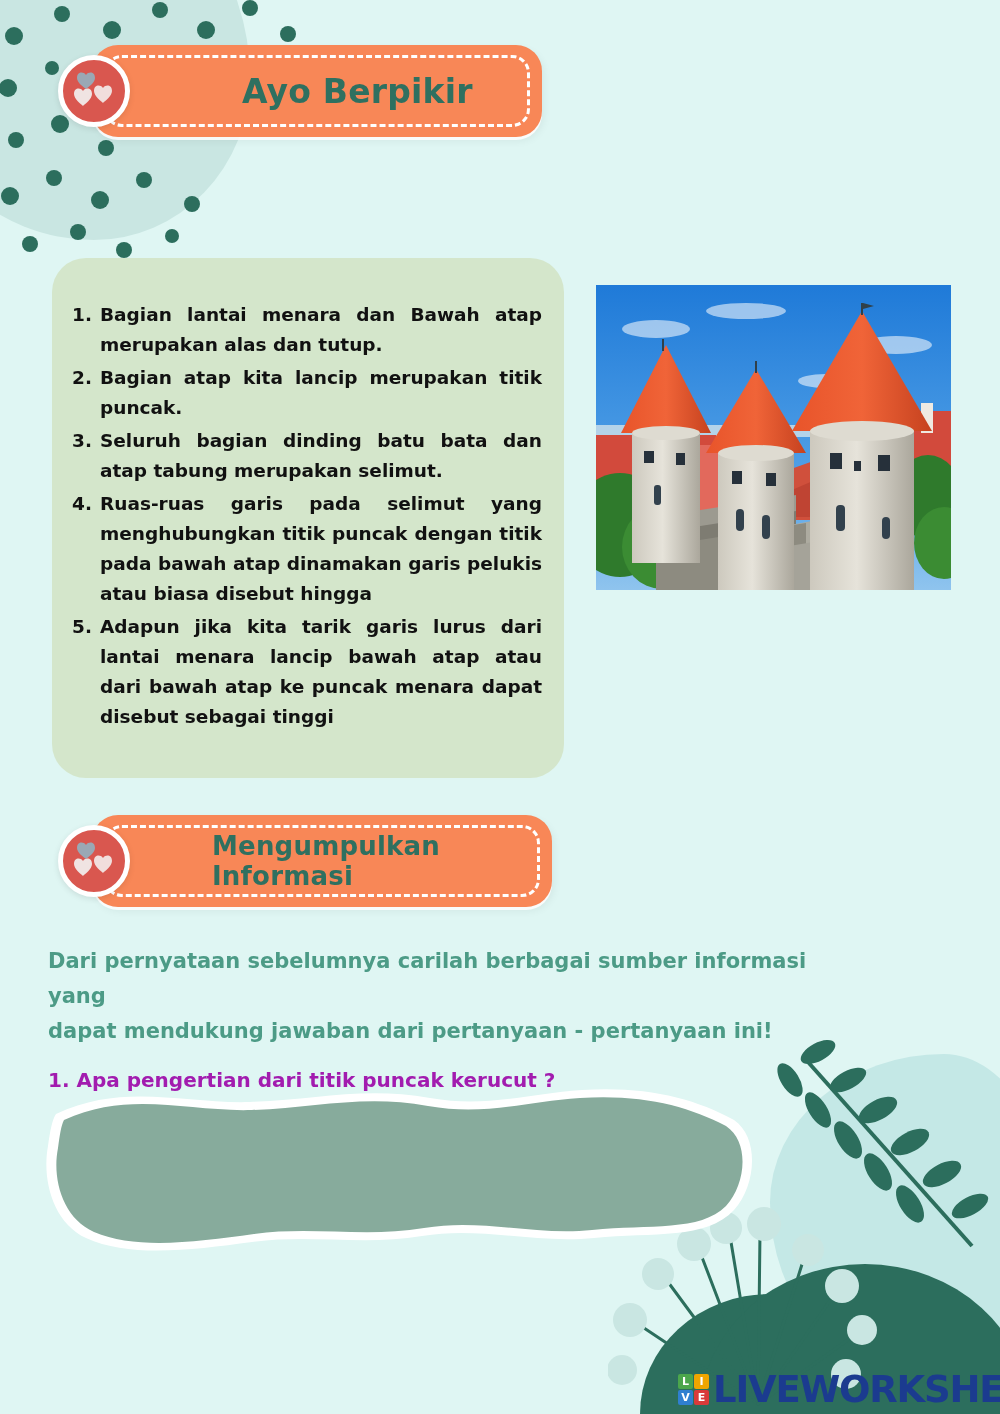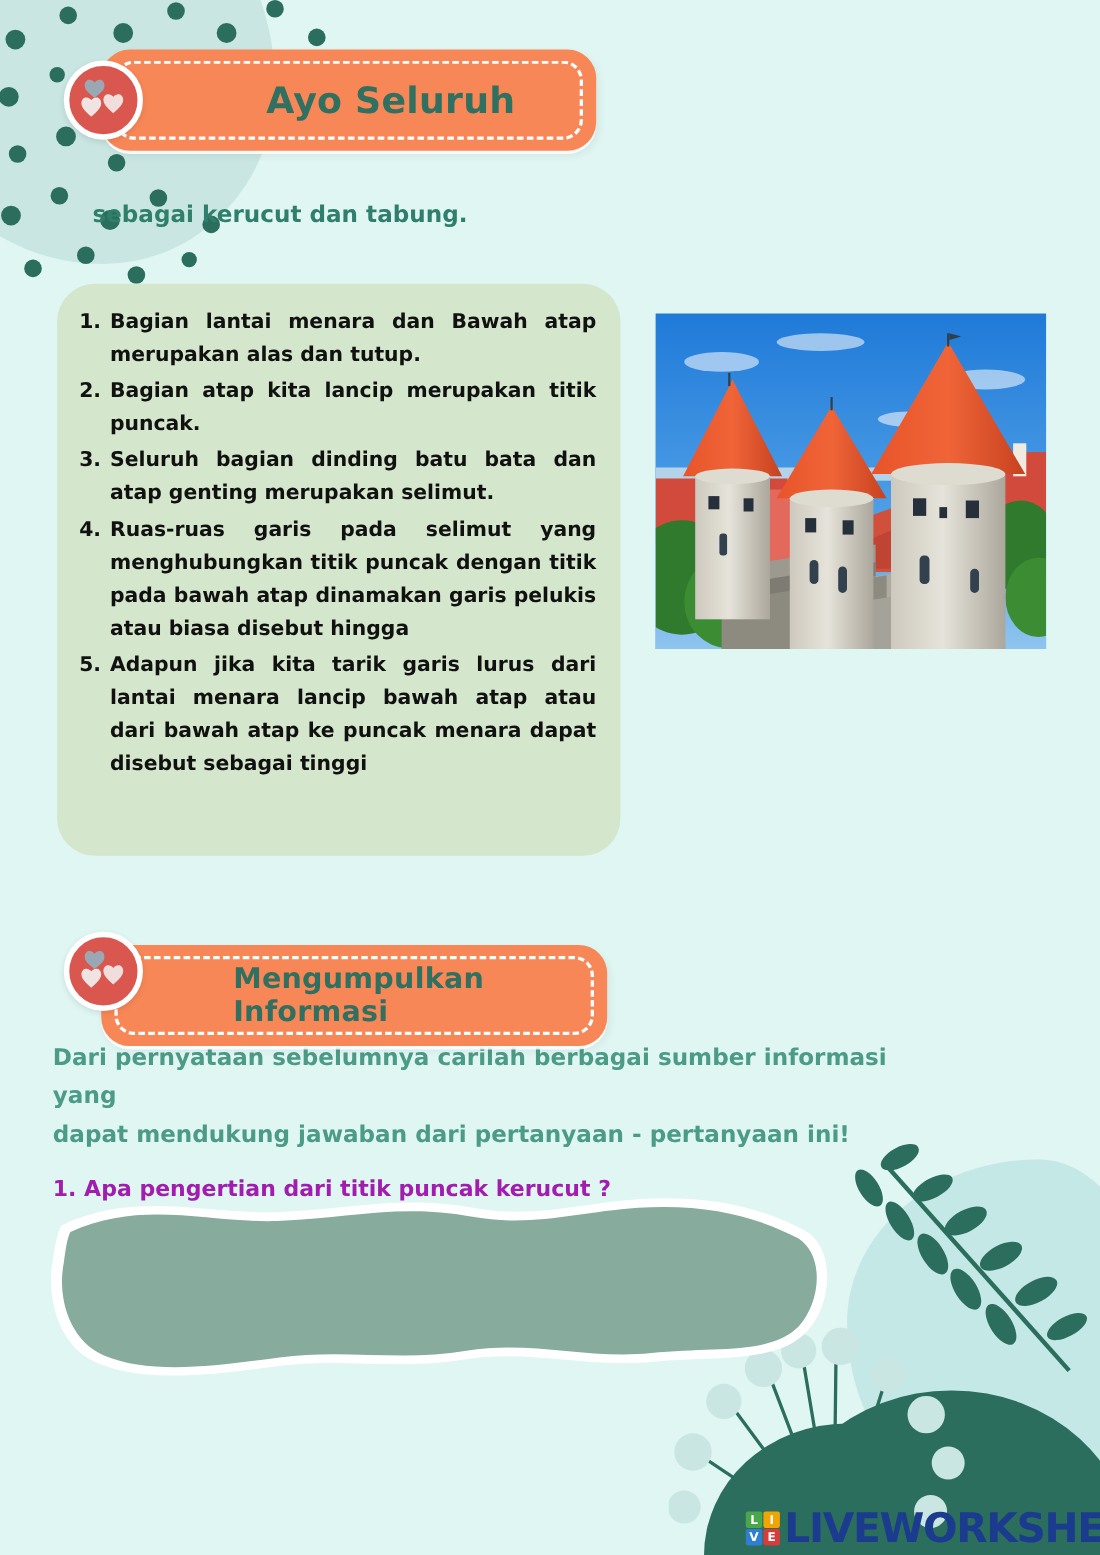--- a/index.html
+++ b/index.html
@@ -110,21 +110,21 @@
     font-weight: bold;
     font-family: "DejaVu Sans", sans-serif;
     letter-spacing: 0.2px;
   }
 
   #banner-think { left: 58px; top: 45px; }
   #banner-think .banner-bar { width: 450px; margin-left: -38px; padding-left: 150px; }
   #banner-think .banner-title { font-size: 33px; }
 
   #banner-collect { left: 58px; top: 815px; }
-  #banner-collect .banner-bar { width: 460px; margin-left: -38px; padding-left: 120px; margin-top: 44px; }
+  #banner-collect .banner-bar { width: 460px; margin-left: -38px; padding-left: 120px; }
   #banner-collect .banner-title { font-size: 26px; }
 
   
   .intro-text {
     position: absolute;
     left: 84px;
     top: 178px;
     width: 620px;
     color: #2f7f6c;
     font-size: 21px;
@@ -134,21 +134,21 @@
 
   
   .list-box {
     position: absolute;
     left: 52px;
     top: 258px;
     width: 512px;
     height: 520px;
     background: #d4e6cb;
     border-radius: 34px;
-    padding: 20px 22px 20px 16px;
+    padding: 42px 22px 20px 16px;
   }
 
   .list-box ol {
     list-style: none;
     counter-reset: li;
   }
 
   .list-box li {
     counter-increment: li;
     position: relative;
@@ -340,33 +340,32 @@
 
 <div class="banner-wrap" id="banner-think">
   <div class="banner-badge">
     <svg width="44" height="40" viewBox="0 0 44 40">
       <path d="M14 4 C11 0 5 1 5 7 C5 12 12 16 14 18 C16 16 23 12 23 7 C23 1 17 0 14 4 Z" fill="#9aa8b4"></path>
       <path d="M11 20 C8 16 2 17 2 23 C2 28 9 33 11 35 C13 33 20 28 20 23 C20 17 14 16 11 20 Z" fill="#f0e4e2"></path>
       <path d="M31 17 C28 13 22 14 22 20 C22 25 29 30 31 32 C33 30 40 25 40 20 C40 14 34 13 31 17 Z" fill="#f1dedc"></path>
     </svg>
   </div>
   <div class="banner-bar">
-    <span class="banner-title">Ayo Seluruh</span>
+    <span class="banner-title">Ayo Berpikir</span>
   </div>
 </div>
 
 <div class="intro-text">
-  <div>sebagai kerucut dan tabung.</div>
 </div>
 
 <div class="list-box">
   <ol>
     <li>Bagian lantai menara dan Bawah atap merupakan alas dan tutup.</li>
     <li>Bagian atap kita lancip merupakan titik puncak.</li>
-    <li>Seluruh bagian dinding batu bata dan atap genting merupakan selimut.</li>
+    <li>Seluruh bagian dinding batu bata dan atap tabung merupakan selimut.</li>
     <li>Ruas-ruas garis pada selimut yang menghubungkan titik puncak dengan titik pada bawah atap dinamakan garis pelukis atau biasa disebut hingga</li>
     <li>Adapun jika kita tarik garis lurus dari lantai menara lancip bawah atap atau dari bawah atap ke puncak menara dapat disebut sebagai tinggi</li>
   </ol>
 </div>
 
 <div class="photo">
   <svg width="355" height="305" viewBox="0 0 355 305" preserveAspectRatio="none">
     <defs>
       <linearGradient id="sky" x1="0" y1="0" x2="0" y2="1">
         <stop offset="0%" stop-color="#1f7ad8"></stop>

